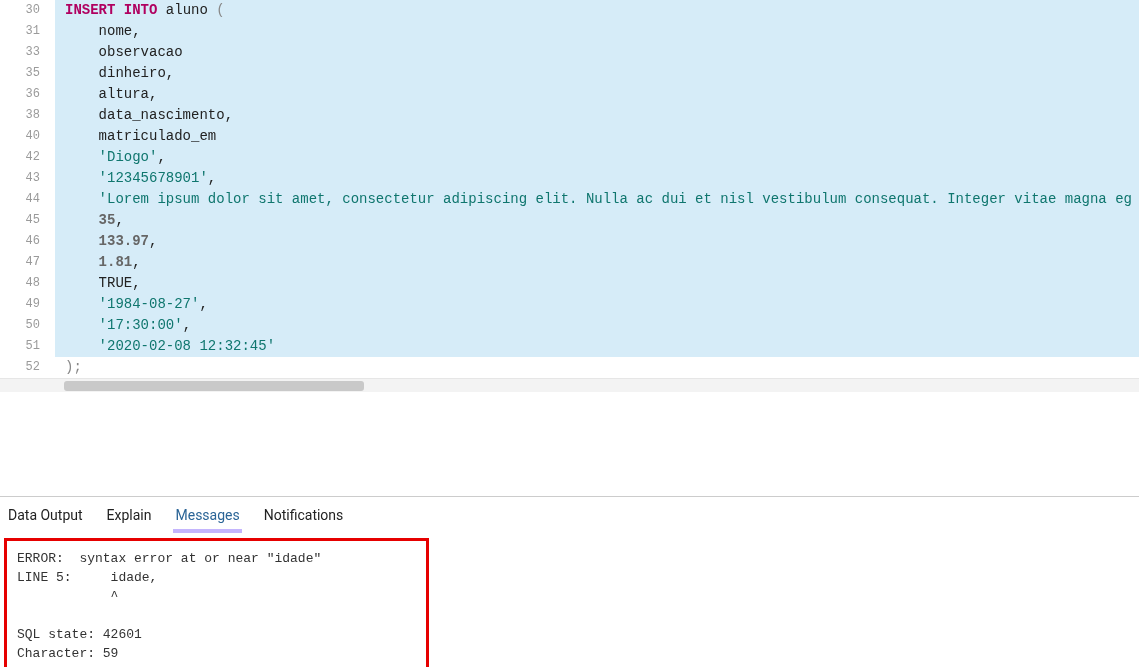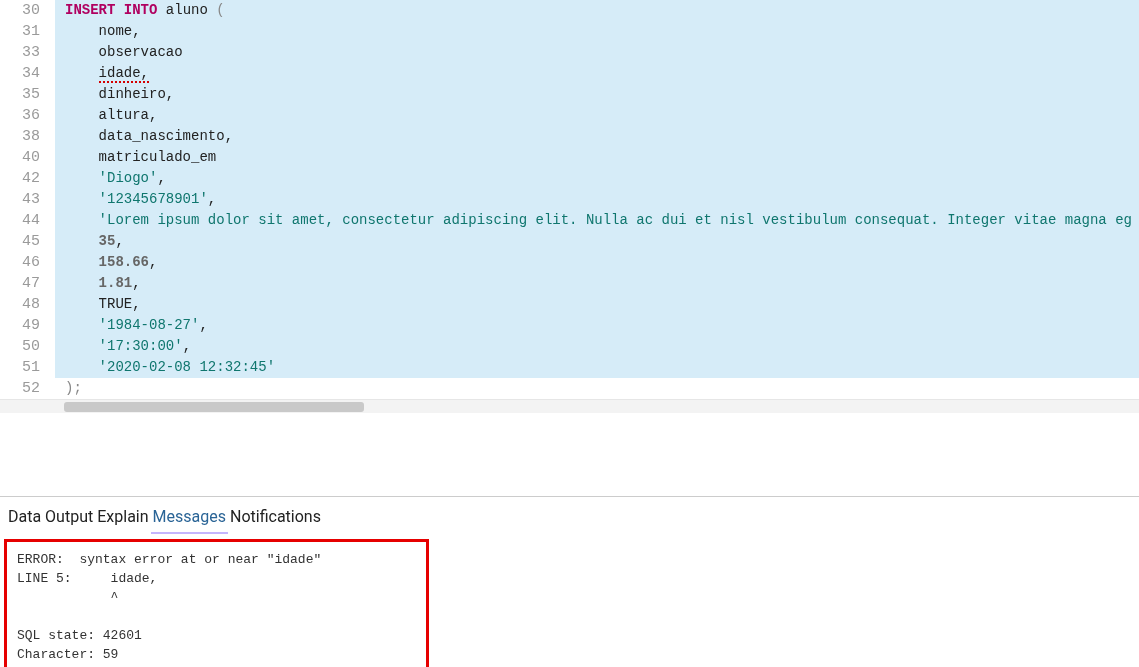--- a/index.html
+++ b/index.html
@@ -34,21 +34,21 @@
   .gutter {
     display: table-cell;
     width: 55px;
     min-width: 55px;
     text-align: right;
     padding-right: 15px;
     color: #9a9a9a;
     background: #fff;
     user-select: none;
     vertical-align: top;
-    font-size: 15px;
+    font-size: 12px;
   }
   .code-cell {
     display: table-cell;
     white-space: pre;
     padding-left: 10px;
     vertical-align: top;
     width: 100%;
   }
   .code-row.sel .code-cell {
     background: #d6ecf8;
@@ -70,32 +70,33 @@
     position: absolute;
     left: 64px;
     top: 2px;
     width: 300px;
     height: 10px;
     background: #c9c9c9;
     border-radius: 3px;
   }
   .tabs-bar {
     display: flex;
+    gap: 20px;
     padding: 8px 15px 0 6px;
-    font-size: 16px;
+    font-size: 14px;
     color: #222;
     border-bottom: 1px solid #fff;
   }
   .tab {
     padding: 2px 2px 6px 2px;
     cursor: pointer;
   }
   .tab.active {
     color: #2a6496;
-    border-bottom: 2px solid #c4b5fd;
+    border-bottom: 4px solid #c4b5fd;
   }
   .messages-panel {
     font-family: "Consolas", "Menlo", "Courier New", monospace;
     font-size: 13px;
     line-height: 19px;
     color: #333;
     white-space: pre;
     padding: 8px 10px;
     margin: 4px 4px 4px 4px;
     width: 425px;
@@ -114,24 +115,20 @@
         </div>
         <div class="code-row sel">
           <div class="gutter">31</div>
           <div class="code-cell"><span>    nome,</span></div>
         </div>
         <div class="code-row sel">
           <div class="gutter">33</div>
           <div class="code-cell"><span>    observacao</span></div>
         </div>
         <div class="code-row sel">
-          <div class="gutter">34</div>
-          <div class="code-cell"><span>    </span><span class="err-underline">idade,</span></div>
-        </div>
-        <div class="code-row sel">
           <div class="gutter">35</div>
           <div class="code-cell"><span>    dinheiro,</span></div>
         </div>
         <div class="code-row sel">
           <div class="gutter">36</div>
           <div class="code-cell"><span>    altura,</span></div>
         </div>
         <div class="code-row sel">
           <div class="gutter">38</div>
           <div class="code-cell"><span>    data_nascimento,</span></div>
@@ -151,21 +148,21 @@
         <div class="code-row sel">
           <div class="gutter">44</div>
           <div class="code-cell"><span>    </span><span class="str">'Lorem ipsum dolor sit amet, consectetur adipiscing elit. Nulla ac dui et nisl vestibulum consequat. Integer vitae magna eg</span></div>
         </div>
         <div class="code-row sel">
           <div class="gutter">45</div>
           <div class="code-cell"><span>    </span><span class="num">35</span><span>,</span></div>
         </div>
         <div class="code-row sel">
           <div class="gutter">46</div>
-          <div class="code-cell"><span>    </span><span class="num">158.66</span><span>,</span></div>
+          <div class="code-cell"><span>    </span><span class="num">133.97</span><span>,</span></div>
         </div>
         <div class="code-row sel">
           <div class="gutter">47</div>
           <div class="code-cell"><span>    </span><span class="num">1.81</span><span>,</span></div>
         </div>
         <div class="code-row sel">
           <div class="gutter">48</div>
           <div class="code-cell"><span>    TRUE,</span></div>
         </div>
         <div class="code-row sel">

